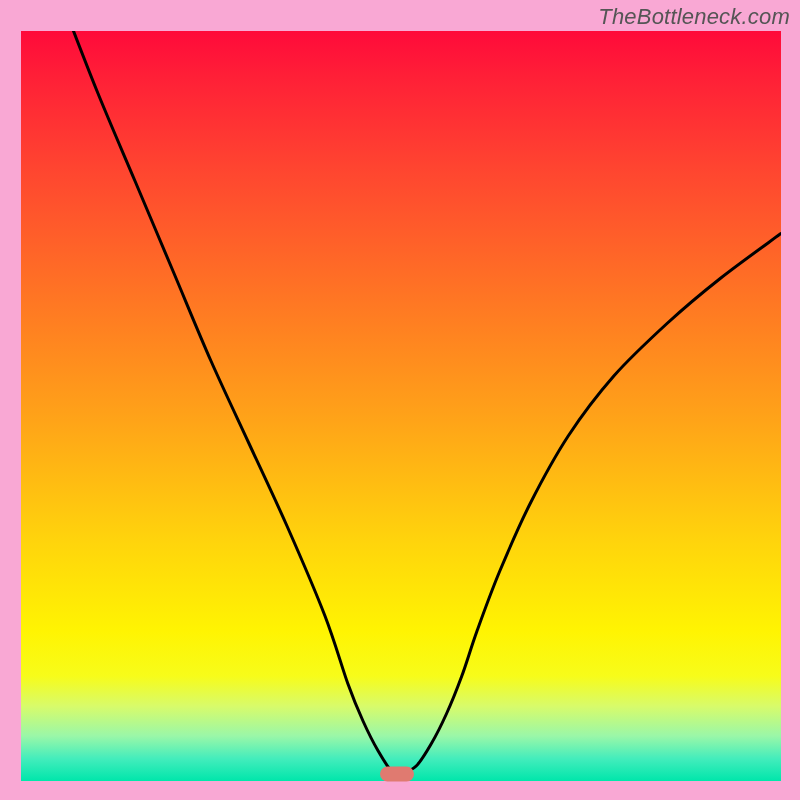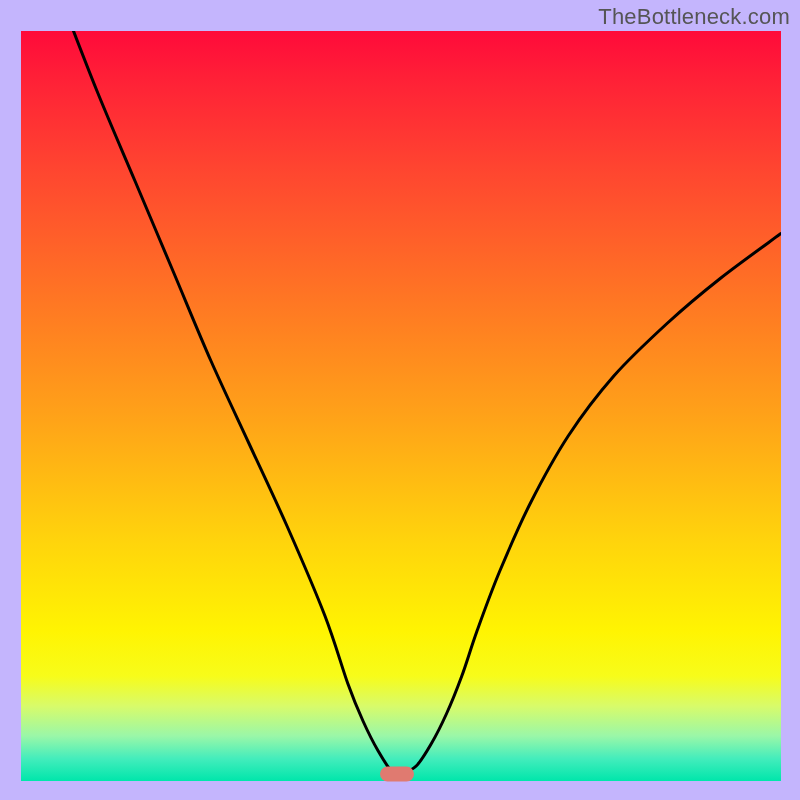--- a/index.html
+++ b/index.html
@@ -8,21 +8,22 @@
     width: 800px;
     height: 800px;
     overflow: hidden;
     background: #000;
     font-family: Arial, Helvetica, sans-serif;
   }
   .frame {
     position: relative;
     width: 800px;
     height: 800px;
-    background: #c4b5fd;
+    background: #f9a8d4;
+    font-style: italic;
   }
   .watermark {
     position: absolute;
     top: 4px;
     right: 10px;
     color: #555;
     font-size: 22px;
     font-weight: 500;
     letter-spacing: 0.2px;
     user-select: none;

